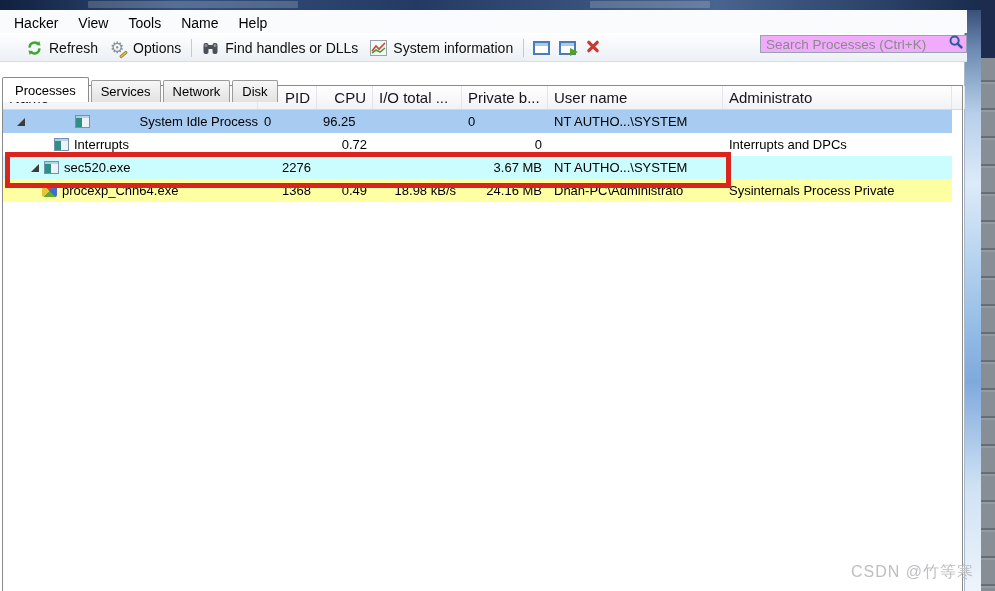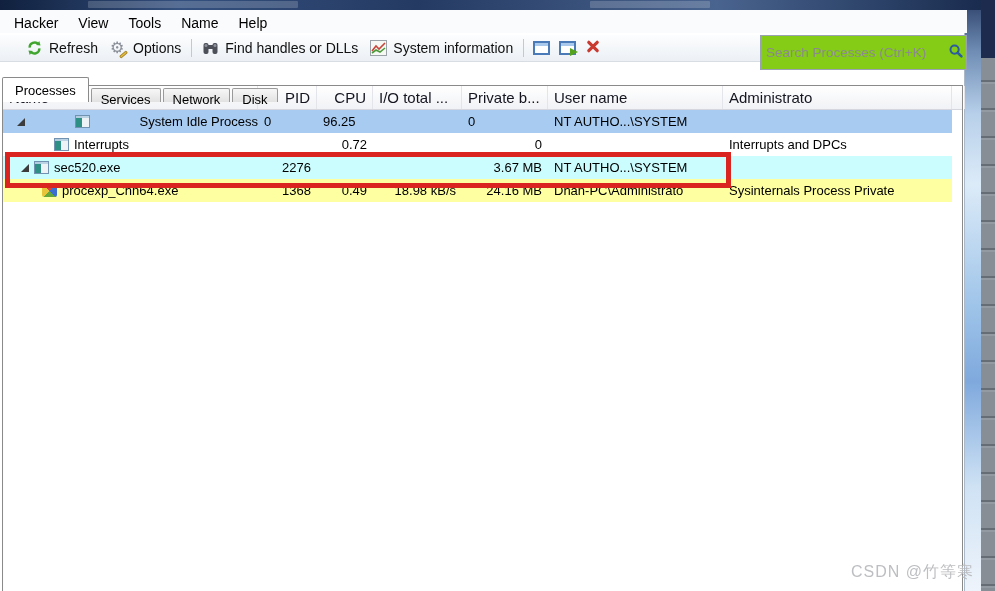--- a/index.html
+++ b/index.html
@@ -37,30 +37,30 @@
   .gear-glyph { font-size:16px; line-height:16px; color:#8a8f98; }
   .pencil { position:absolute; right:-1px; bottom:0; width:9px; height:3px; background:#e8c23a;
     border:1px solid #a8862a; transform:rotate(-40deg); border-radius:1px; }
 
   .win-ico { width:17px; height:14px; border:2px solid #4a7ab8; background:#fff; position:relative; }
   .win-ico::before { content:""; position:absolute; left:0; top:0; right:0; height:3px; background:#a8c8ec; }
   .green-arrow { position:absolute; right:-4px; bottom:-3px; width:0; height:0;
     border-top:4px solid transparent; border-bottom:4px solid transparent; border-left:8px solid #55a31d; }
 
   
-  .search-box { position:absolute; left:760px; top:35px; width:207px; height:35px; background:#84cc16;
+  .search-box { position:absolute; left:760px; top:35px; width:207px; height:18px; background:#f0abfc;
     border:1px solid #98a2b0; display:flex; align-items:center; padding:0 2px 0 5px; }
   .search-box input { flex:1; min-width:0; border:none; outline:none; font-family:"Liberation Sans",sans-serif;
     font-size:13.5px; color:#333; background:transparent; }
   .search-box input::placeholder { color:#8a8a8a; opacity:1; }
 
   
   .tabstrip { position:absolute; left:2px; top:60px; height:26px; display:flex; align-items:flex-end; z-index:5;margin-top:16px; }
   .tab { font-size:13px; color:#000; background:linear-gradient(#f7f7f7,#e2e2e2); border:1px solid #9a9a9a;
-    border-bottom:none; border-radius:2px 2px 0 0; height:14px; padding:3px 9px 0; margin-right:2px; white-space:nowrap; }
+    border-bottom:none; border-radius:2px 2px 0 0; height:22px; padding:3px 9px 0; margin-right:2px; white-space:nowrap; }
   .tab.active { background:#fff; height:25px; padding:5px 12px 0; position:relative; z-index:6;
     border-color:#8a8a8a; margin-left:0; }
 
   
   .content { position:absolute; left:2px; top:85px; width:961px; height:510px; background:#fff;
     border:1px solid #8a8a8a; box-shadow:inset 1px 1px 0 #fdfdfd; z-index:1; }
   .thead, .row { display:grid; grid-template-columns:255px 59px 56px 89px 86px 175px 229px 1fr; }
   .thead { height:24px; background:linear-gradient(#ffffff,#f1f2f5); border-bottom:1px solid #d6d6de;
     font-size:15px; color:#151520; }
   .th { display:flex; align-items:center; padding:0 6px; border-right:1px solid #e4e4eb; height:100%;
@@ -222,21 +222,21 @@
           </div>
           <div class="cell right"></div>
           <div class="cell right">0.72</div>
           <div class="cell right"></div>
           <div class="cell right">0</div>
           <div class="cell"></div>
           <div class="cell">Interrupts and DPCs</div>
           <div class="cell filler"></div>
         </div>
         <div class="row new">
-          <div class="cell name" style="padding-left: 18px;">
+          <div class="cell name" style="padding-left: 28px;">
             <span class="expander"></span>
             <span class="picon default-app-icon"></span>
             <span>sec520.exe</span>
           </div>
           <div class="cell right">2276</div>
           <div class="cell right"></div>
           <div class="cell right"></div>
           <div class="cell right">3.67 MB</div>
           <div class="cell">NT AUTHO...\SYSTEM</div>
           <div class="cell"></div>

